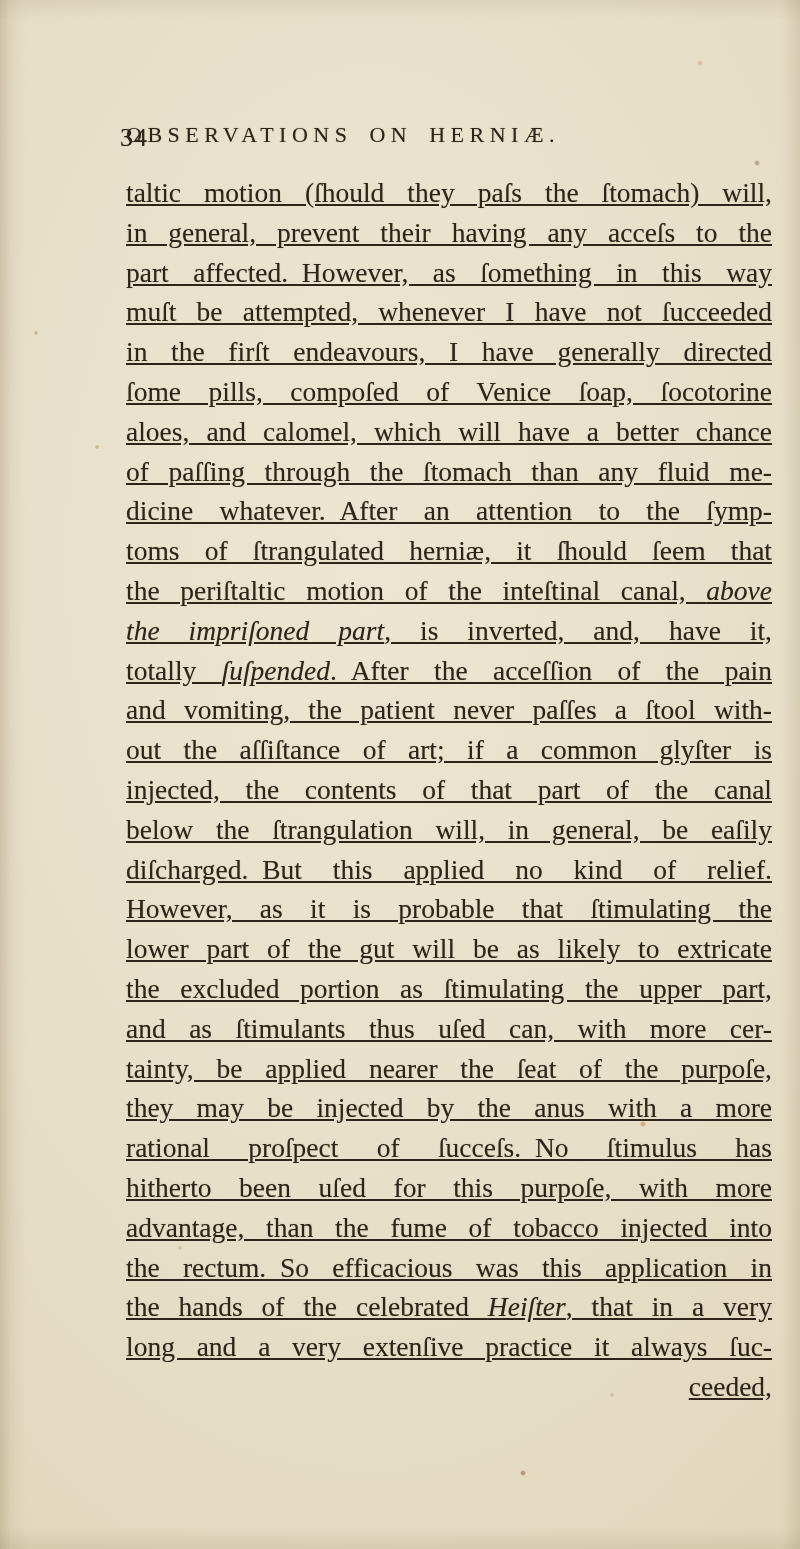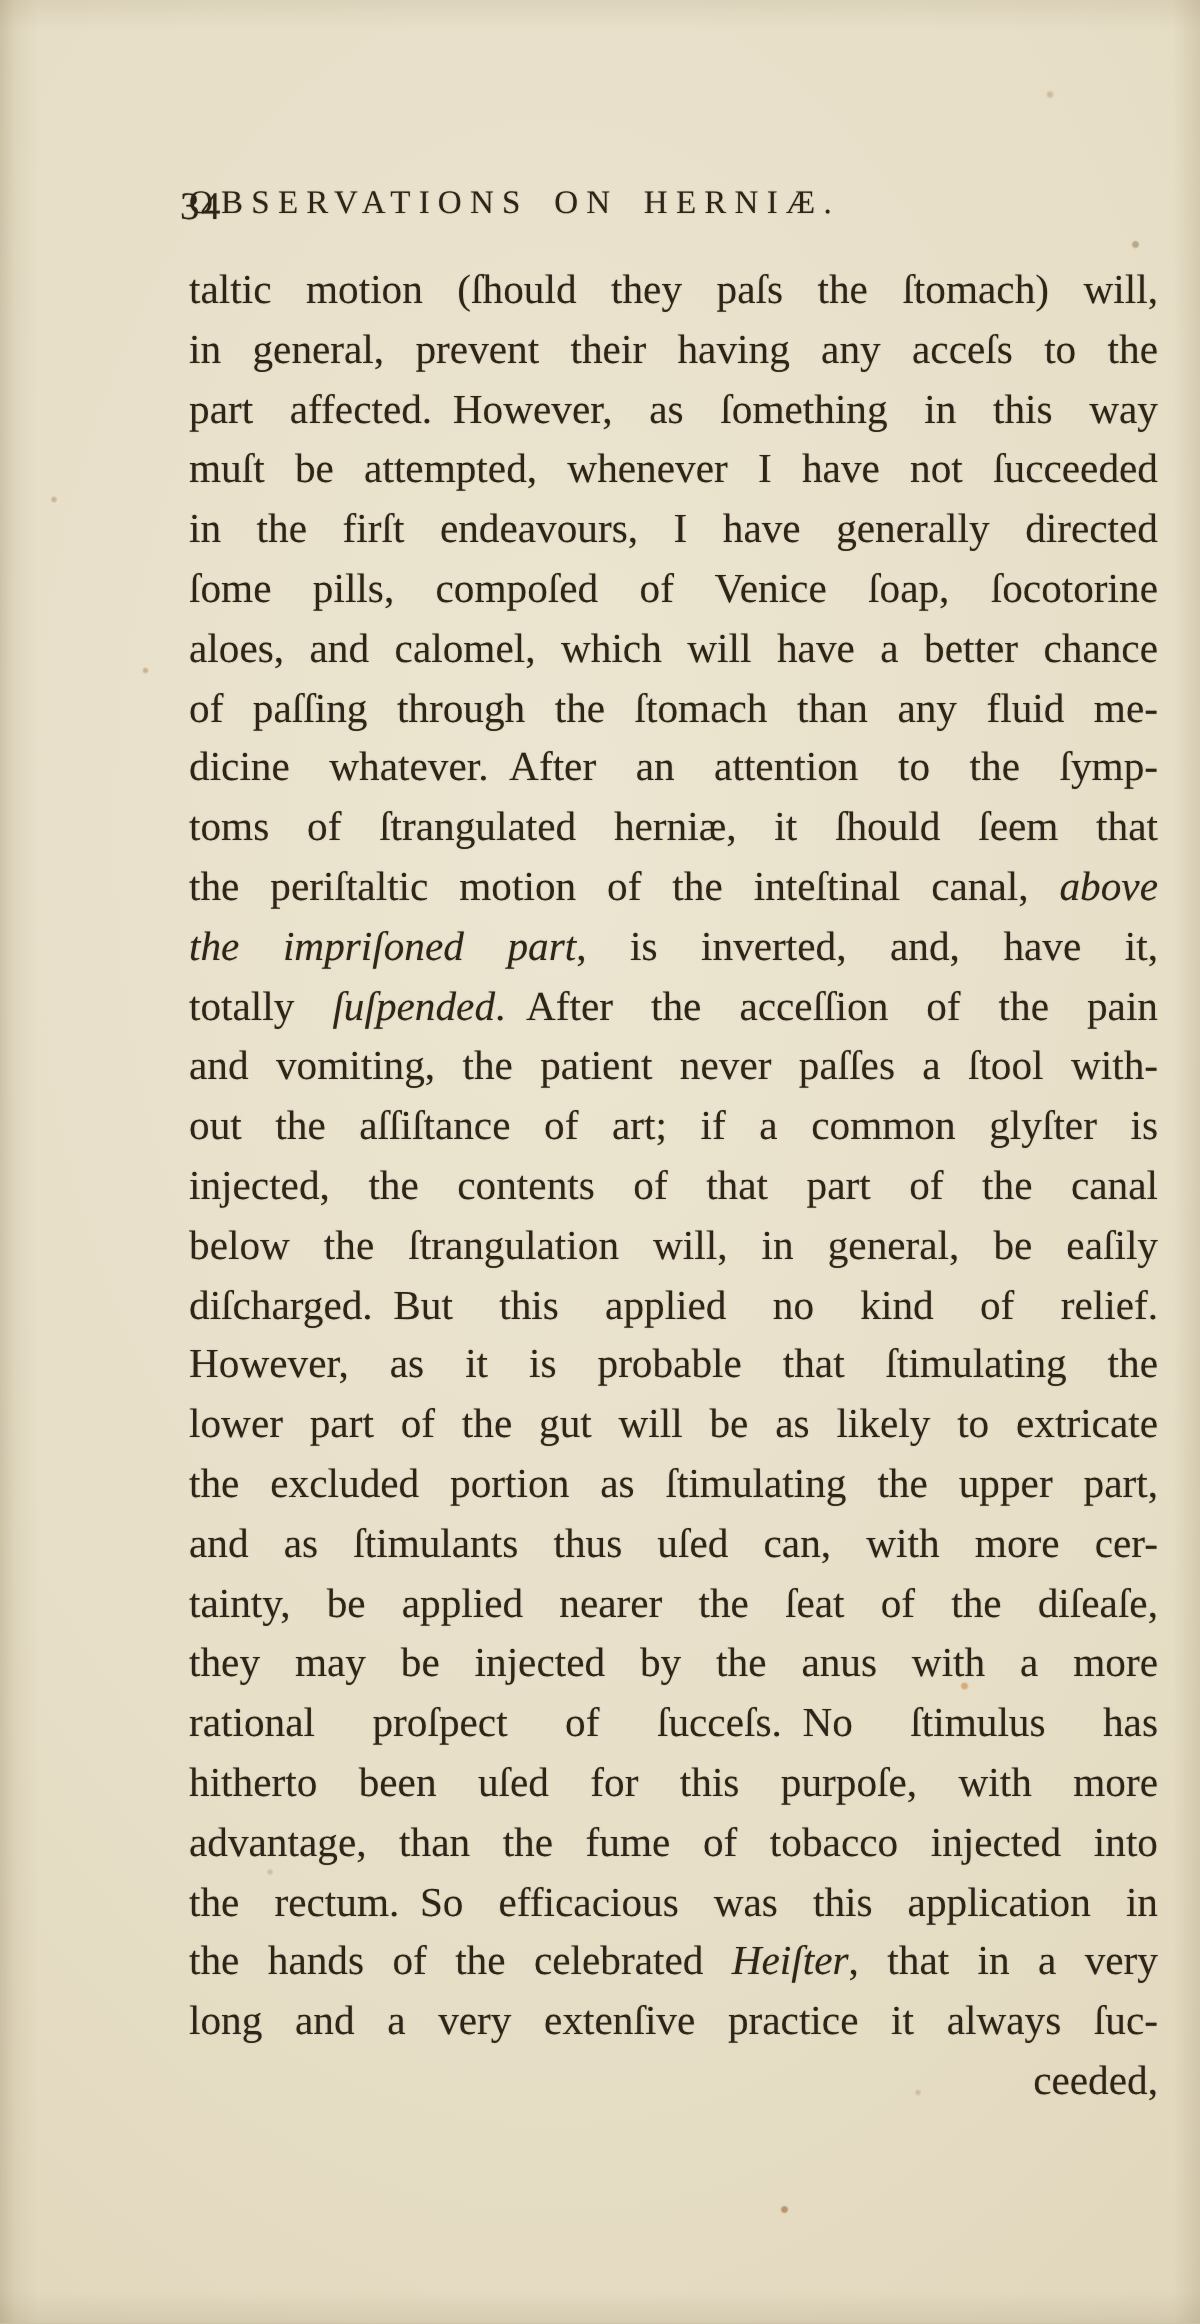--- a/index.html
+++ b/index.html
@@ -63,20 +63,21 @@
     font-size: 27.5px;
     line-height: 39.8px;
     text-shadow: 0 0 1px rgba(46,37,24,.30);
   }
 
   .line {
     text-align: justify;
     text-align-last: justify;
     height: 39.8px;
     white-space: normal;
+    text-decoration: underline;
   }
 
   .line.right {
     text-align: left;
     text-align-last: right;
   }
 
   .line i { font-style: italic; }
 </style>
 </head>
@@ -103,21 +104,21 @@
       <div class="line"><span>totally </span><i>ſuſpended</i><span>. After the acceſſion of the pain</span></div>
       <div class="line"><span>and vomiting, the patient never paſſes a ſtool with-</span></div>
       <div class="line"><span>out the aſſiſtance of art; if a common glyſter is</span></div>
       <div class="line"><span>injected, the contents of that part of the canal</span></div>
       <div class="line"><span>below the ſtrangulation will, in general, be eaſily</span></div>
       <div class="line"><span>diſcharged. But this applied no kind of relief.</span></div>
       <div class="line"><span>However, as it is probable that ſtimulating the</span></div>
       <div class="line"><span>lower part of the gut will be as likely to extricate</span></div>
       <div class="line"><span>the excluded portion as ſtimulating the upper part,</span></div>
       <div class="line"><span>and as ſtimulants thus uſed can, with more cer-</span></div>
-      <div class="line"><span>tainty, be applied nearer the ſeat of the diſeaſe,</span></div>
+      <div class="line"><span>tainty, be applied nearer the ſeat of the purpoſe,</span></div>
       <div class="line"><span>they may be injected by the anus with a more</span></div>
       <div class="line"><span>rational proſpect of ſucceſs. No ſtimulus has</span></div>
       <div class="line"><span>hitherto been uſed for this purpoſe, with more</span></div>
       <div class="line"><span>advantage, than the fume of tobacco injected into</span></div>
       <div class="line"><span>the rectum. So efficacious was this application in</span></div>
       <div class="line"><span>the hands of the celebrated </span><i>Heiſter</i><span>, that in a very</span></div>
       <div class="line"><span>long and a very extenſive practice it always ſuc-</span></div>
       <div class="line right"><span>ceeded,</span></div>
     </div>
 </div>

